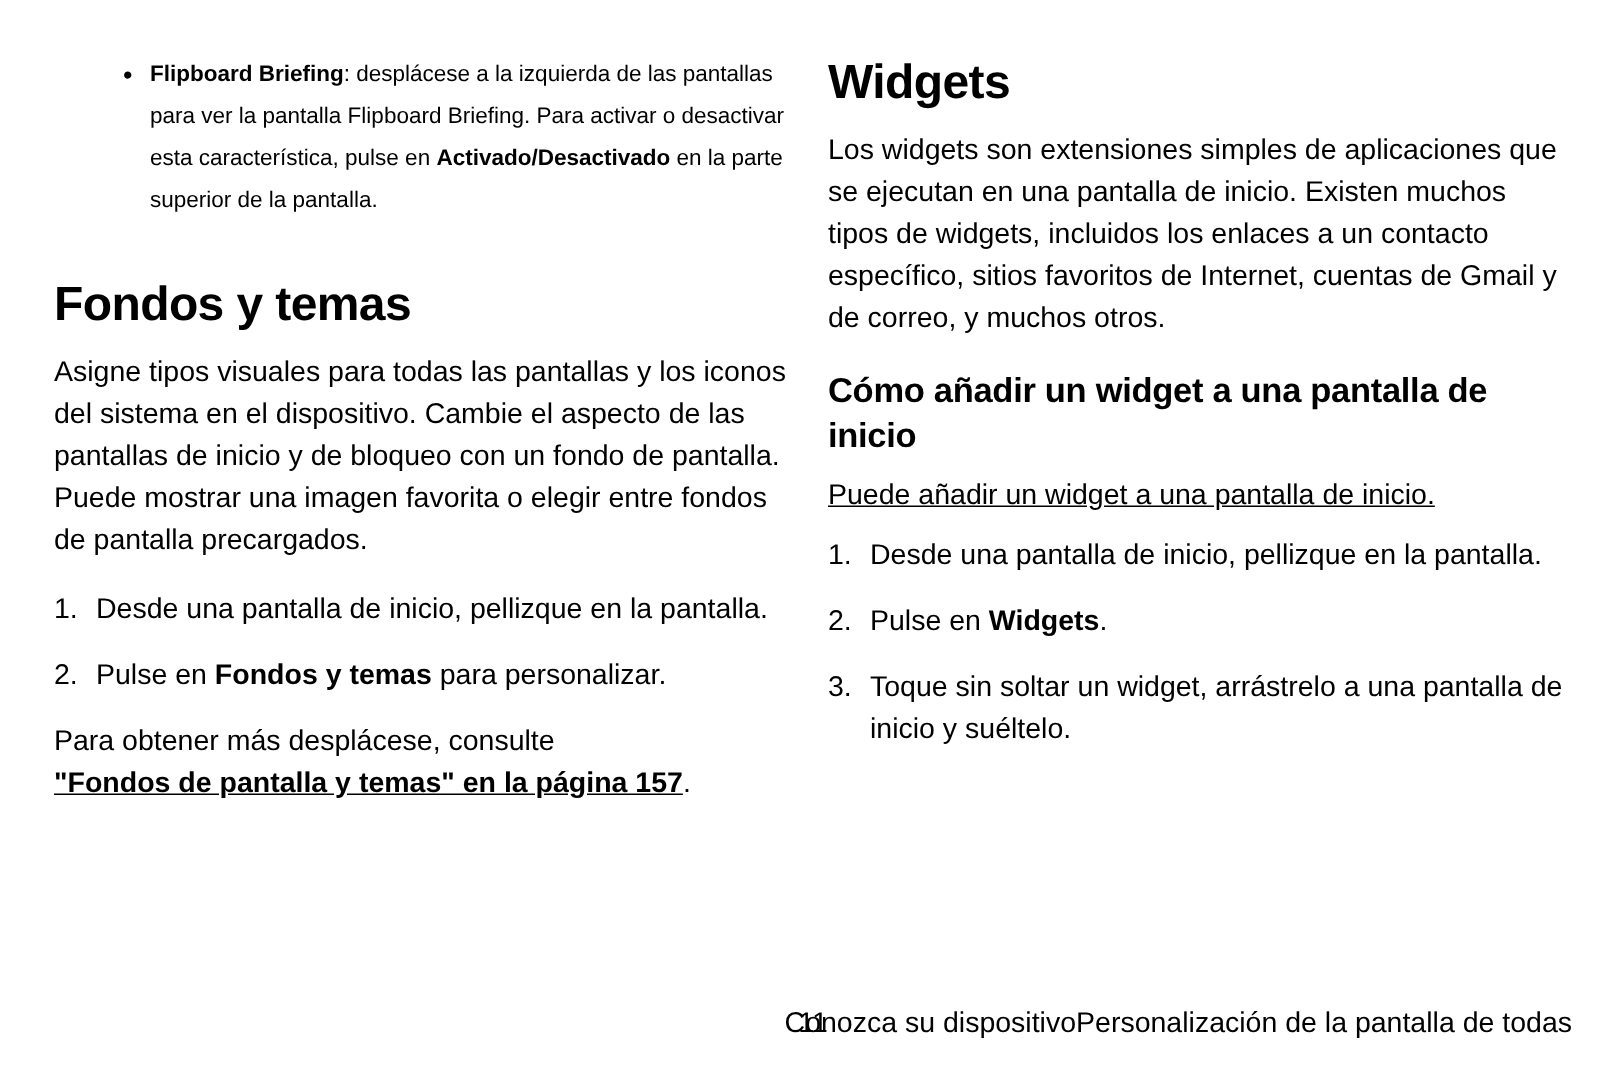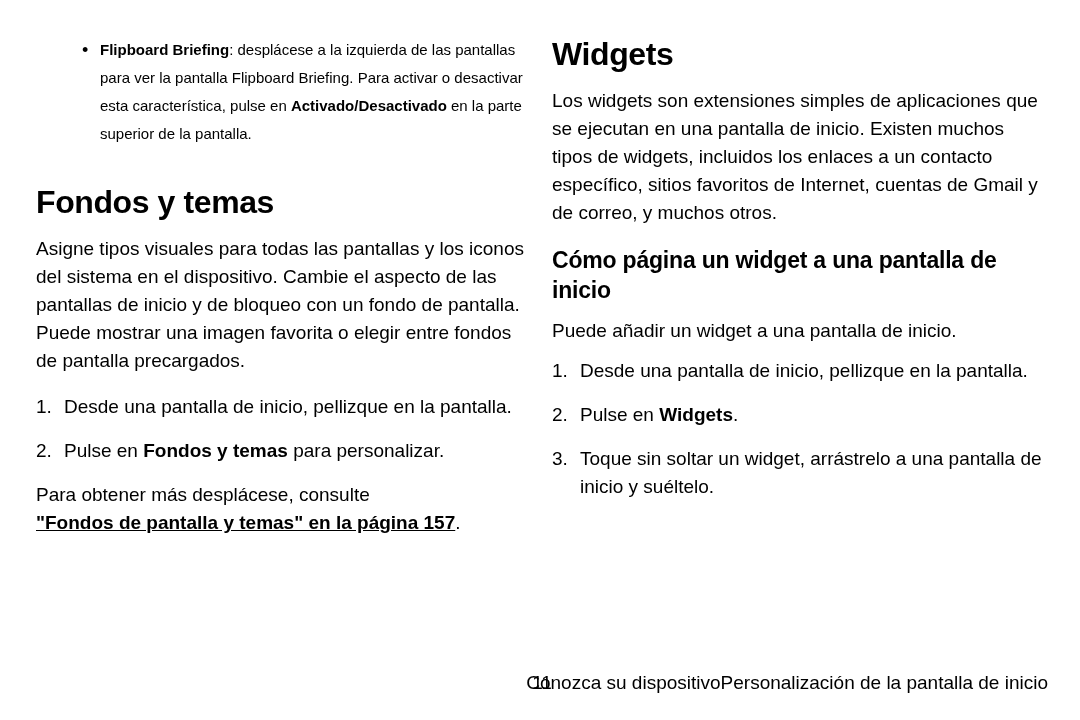--- a/index.html
+++ b/index.html
@@ -7,21 +7,21 @@
     .page { position: relative; width: 1080px; height: 720px; padding: 36px 32px 0 36px; }
     .cols { display: flex; gap: 24px; }
     .col { width: 492px; }
     .bullet-block { margin-left: 46px; margin-bottom: 36px; }
     .bullet-row { display: flex; }
     .bullet-dot { width: 18px; font-size: 18px; line-height: 28px; }
     .bullet-text { flex: 1; font-size: 15px; line-height: 28px; }
     h1 { font-size: 32px; font-weight: 700; margin-bottom: 14px; letter-spacing: -0.4px; }
     h2 { font-size: 23px; font-weight: 700; margin-bottom: 12px; line-height: 30px; letter-spacing: -0.2px; }
     .para { font-size: 19px; line-height: 28px; margin-bottom: 18px; }
-    .tight { margin-bottom: 12px; }
+    .tight { margin-bottom: 12px; text-decoration: underline; }
     ol.steps { list-style: none; margin-left: 0; }
     ol.steps li { display: flex; font-size: 19px; line-height: 28px; margin-bottom: 16px; }
     ol.steps li .num { width: 28px; flex-shrink: 0; }
     ol.steps li .body { flex: 1; }
     .bold { font-weight: 700; }
     .link { text-decoration: underline; }
     .footer { position: absolute; bottom: 26px; left: 36px; right: 32px; display: flex; justify-content: flex-end; font-size: 19px; }
     .footer .center { position: absolute; left: 50%; transform: translateX(-50%); }
     .col-right-top { padding-top: 0; }
     .col-left-top { padding-top: 0; }
@@ -61,21 +61,21 @@
       <p class="para">
         <span>Para obtener más desplácese, consulte </span><br>
         <span class="bold link">"Fondos de pantalla y temas" en la página 157</span><span>.</span>
       </p>
     </div>
 
     <div class="col col-right-top">
       <h1>Widgets</h1>
       <p class="para">Los widgets son extensiones simples de aplicaciones que se ejecutan en una pantalla de inicio. Existen muchos tipos de widgets, incluidos los enlaces a un contacto específico, sitios favoritos de Internet, cuentas de Gmail y de correo, y muchos otros.</p>
 
-      <h2>Cómo página un widget a una pantalla de inicio</h2>
+      <h2>Cómo añadir un widget a una pantalla de inicio</h2>
       <p class="para tight">Puede añadir un widget a una pantalla de inicio.</p>
 
       <ol class="steps">
         <li>
           <span class="num">1.</span>
           <span class="body">Desde una pantalla de inicio, pellizque en la pantalla.</span>
         </li>
         <li>
           <span class="num">2.</span>
           <span class="body">
@@ -87,15 +87,15 @@
           <span class="body">Toque sin soltar un widget, arrástrelo a una pantalla de inicio y suéltelo.</span>
         </li>
       </ol>
     </div>
 
   </div>
 
   <div class="footer">
     <span>Conozca su dispositivo</span>
     <span class="center">11</span>
-    <span>Personalización de la pantalla de inicio</span>
+    <span>Personalización de la pantalla de todas</span>
   </div>
 </div>
 
 </body></html>

